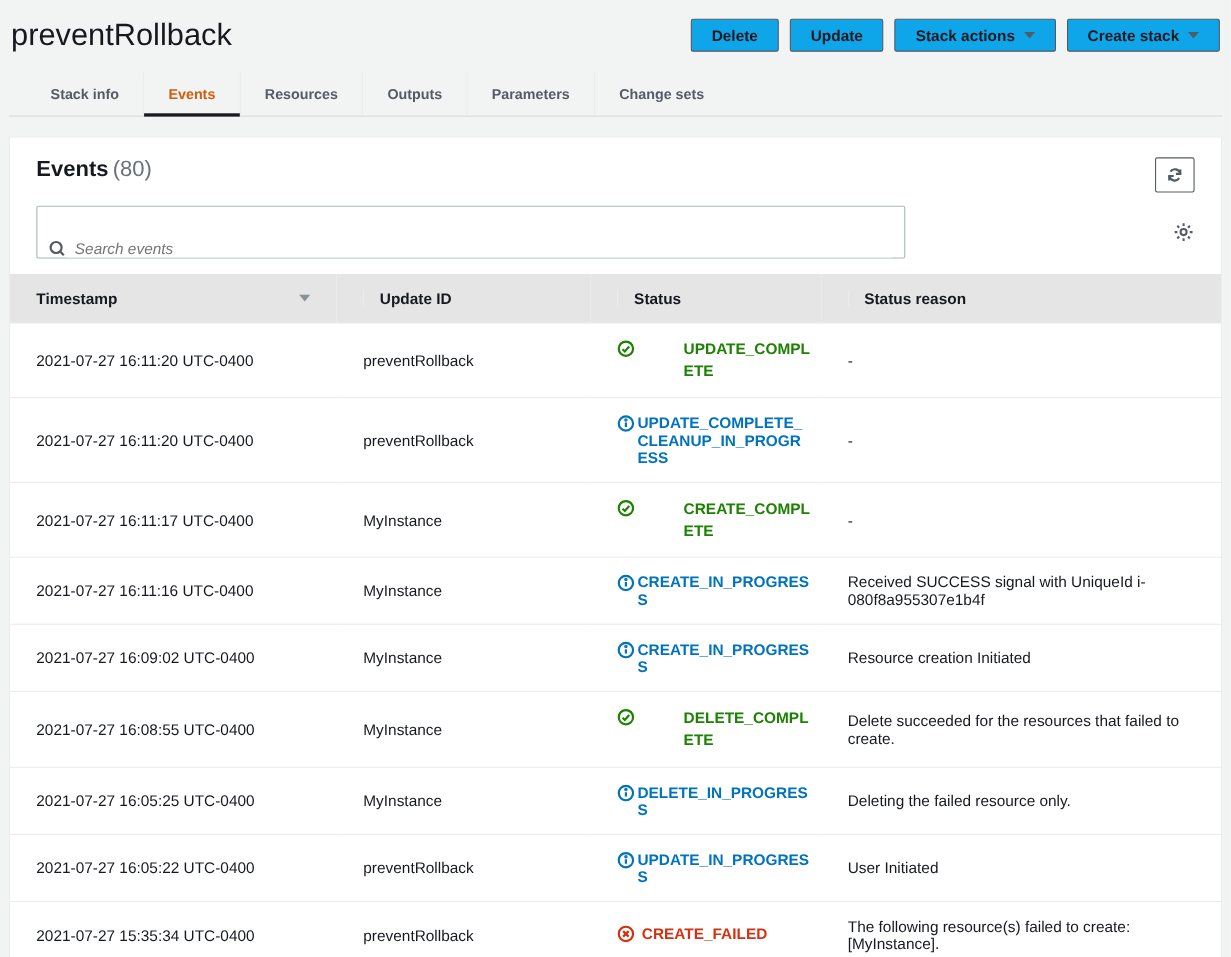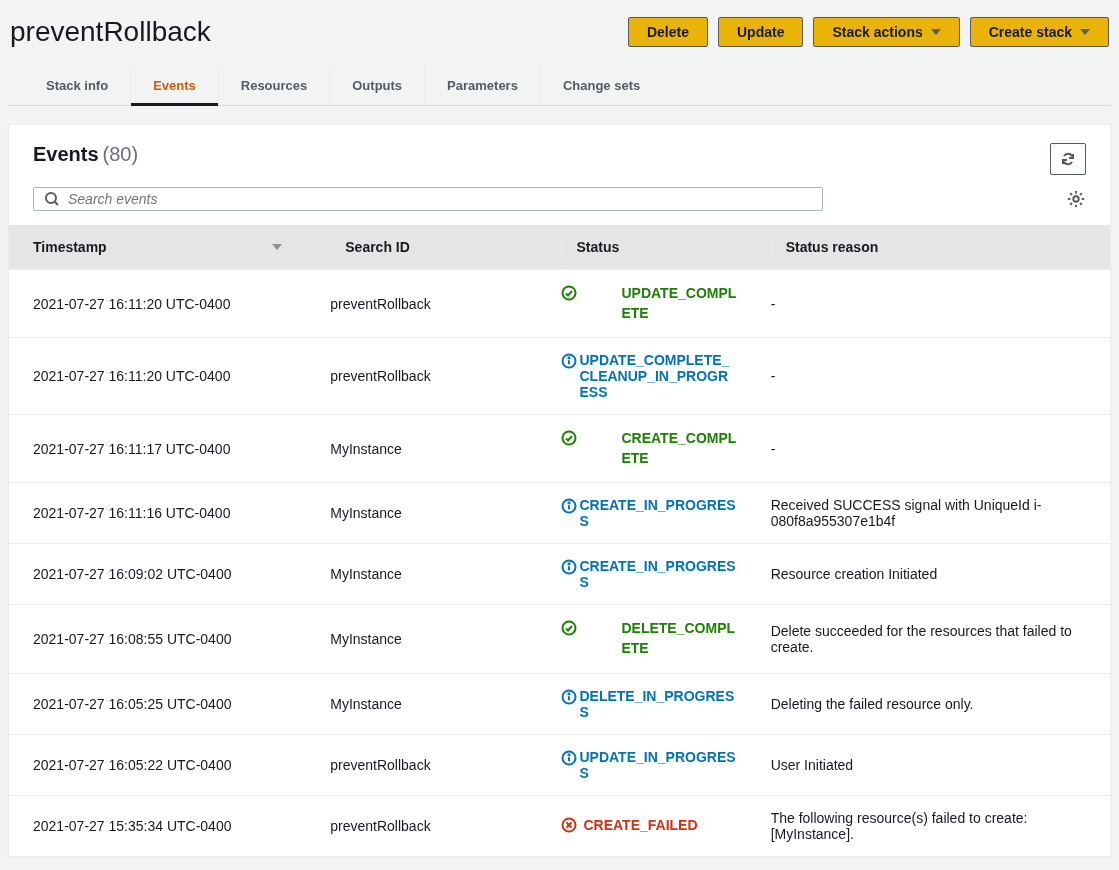--- a/index.html
+++ b/index.html
@@ -16,21 +16,21 @@
     align-items: center;
     padding: 8px 2px 10px 2px;
   }
   .page-title {
     font-size: 28px;
     font-weight: 400;
     color: #16191f;
   }
   .actions { display: flex; gap: 10px; }
   .btn {
-    background: #eab308;
+    background: #0ea5e9;
     border: 1px solid #545b64;
     border-radius: 2px;
     padding: 6px 18px;
     font-size: 14px;
     font-weight: 700;
     color: #16191f;
     cursor: pointer;
     display: inline-flex;
     align-items: center;
     gap: 8px;
@@ -102,26 +102,26 @@
   }
   .search-wrap {
     padding: 0 24px 14px 24px;
     display: flex;
     align-items: center;
     gap: 20px;
   }
   .search-box {
     flex: 0 1 790px;
     display: flex;
-    align-items: center;
+    align-items: flex-end;
     border: 1px solid #aab7b8;
     border-radius: 2px;
     background: #fff;
     padding: 0 10px;
-    height: 24px;
+    height: 48px;
   }
   .search-box input {
     border: none;
     outline: none;
     flex: 1;
     font-size: 14px;
     font-style: italic;
     color: #687078;
     padding-left: 8px;
   }
@@ -241,21 +241,21 @@
       <thead>
         <tr>
           <th class="col-ts">
             <div class="th-inner">
               <span>Timestamp</span>
               <span class="sort-caret"></span>
             </div>
           </th>
           <th class="col-id">
             <div class="th-inner" style="border-left:1px solid #eaeded;padding-left:14px;">
-              <span>Search ID</span>
+              <span>Update ID</span>
             </div>
           </th>
           <th class="col-status">
             <div class="th-inner" style="border-left:1px solid #eaeded;padding-left:14px;">
               <span>Status</span>
             </div>
           </th>
           <th class="col-reason">
             <div class="th-inner" style="border-left:1px solid #eaeded;padding-left:14px;">
               <span>Status reason</span>

